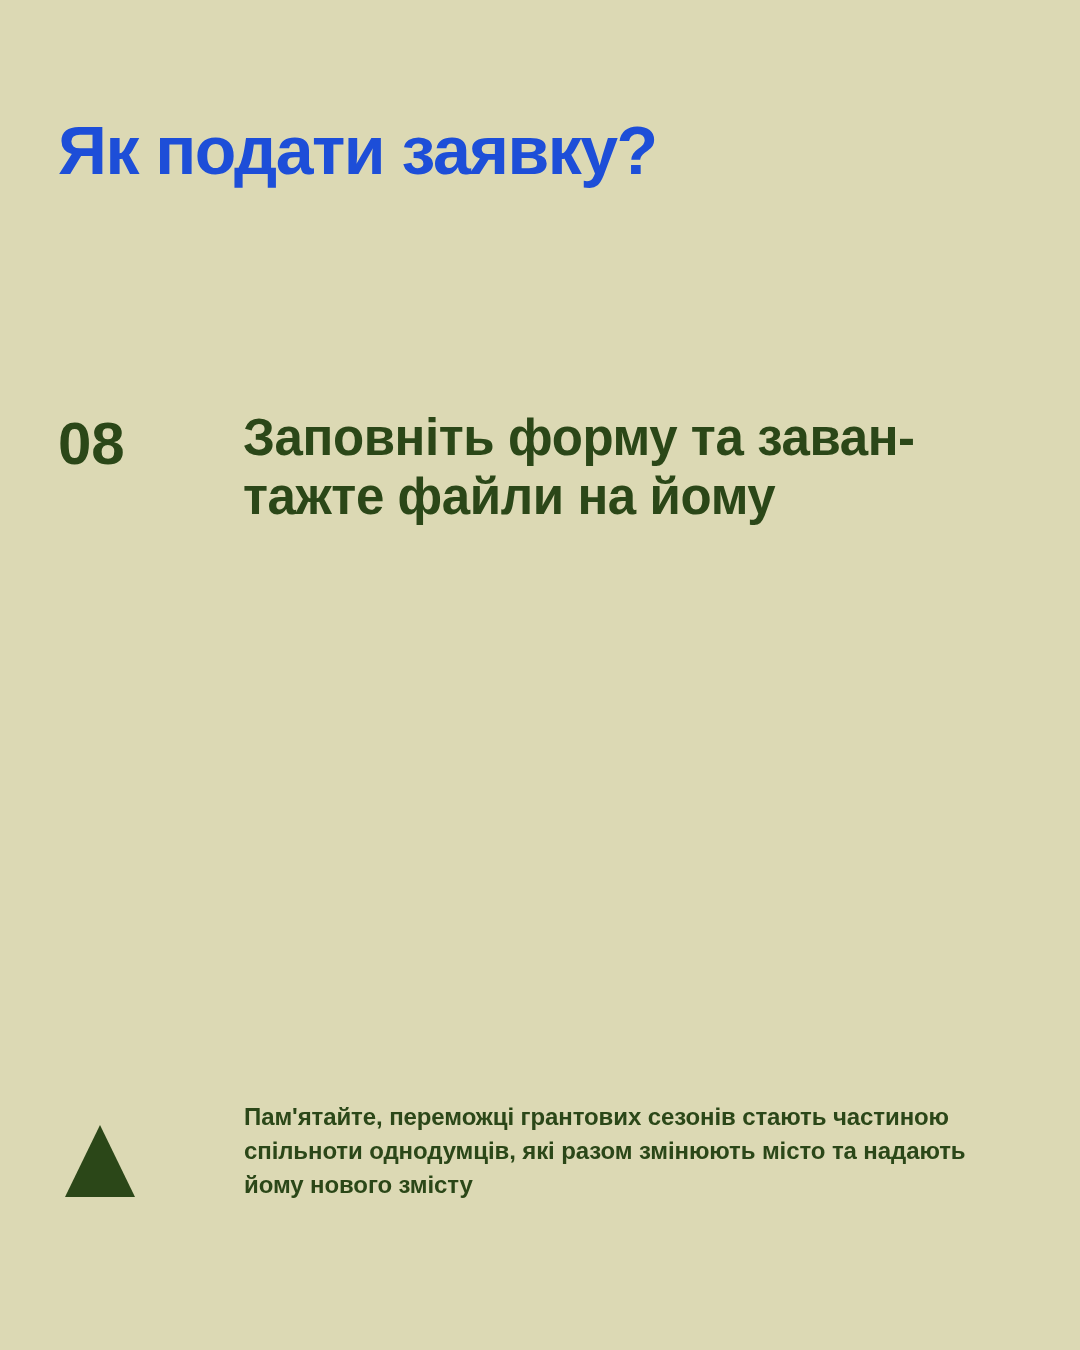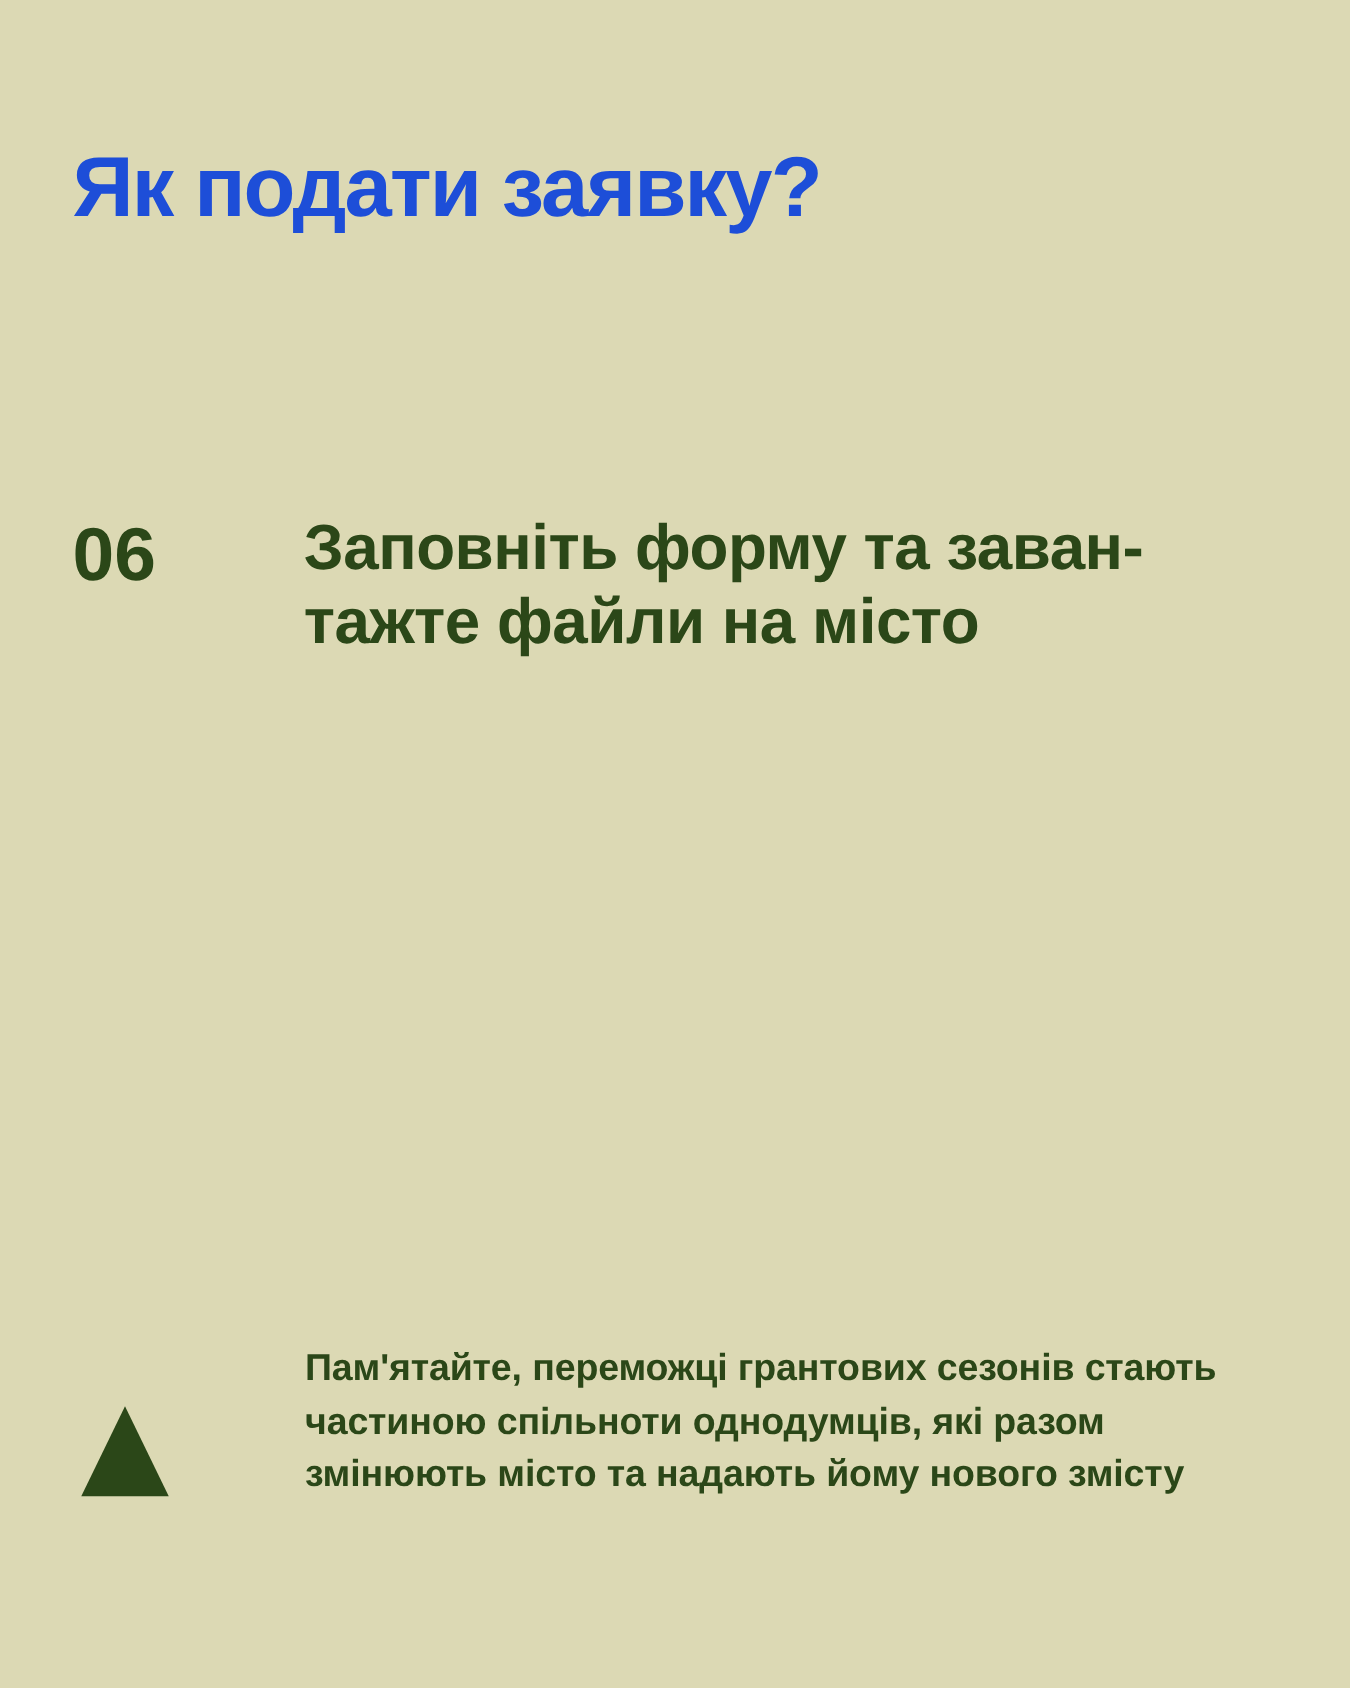--- a/index.html
+++ b/index.html
@@ -87,41 +87,41 @@
     left: 7px;
     bottom: 13px;
     width: 0;
     height: 0;
     border-left: 35px solid transparent;
     border-right: 35px solid transparent;
     border-bottom: 72px solid #2b4718;
   }
   .note-text {
     flex: 1 1 auto;
-    font-size: 30px;
+    font-size: 24px;
     font-weight: 700;
     line-height: 1.42;
     letter-spacing: -0.1px;
     color: #2b4718;
     max-width: 740px;
     padding-bottom: 8px;
   }
 </style>
 </head>
 <body>
 
 <div class="page">
 
   <h1 class="title">Як подати заявку?</h1>
 
   <div class="steps">
 
     <div class="step">
-      <div class="step-num">06</div>
-      <div class="step-text">Заповніть форму та заван-тажте файли на місто</div>
+      <div class="step-num">08</div>
+      <div class="step-text">Заповніть форму та заван-тажте файли на йому</div>
     </div>
 
 
   </div>
 
   <div class="note">
     <div class="note-mark">
       <div class="triangle"></div>
     </div>
     <div class="note-text">Пам'ятайте, переможці грантових сезонів стають частиною спільноти однодумців, які разом змінюють місто та надають йому нового змісту</div>

